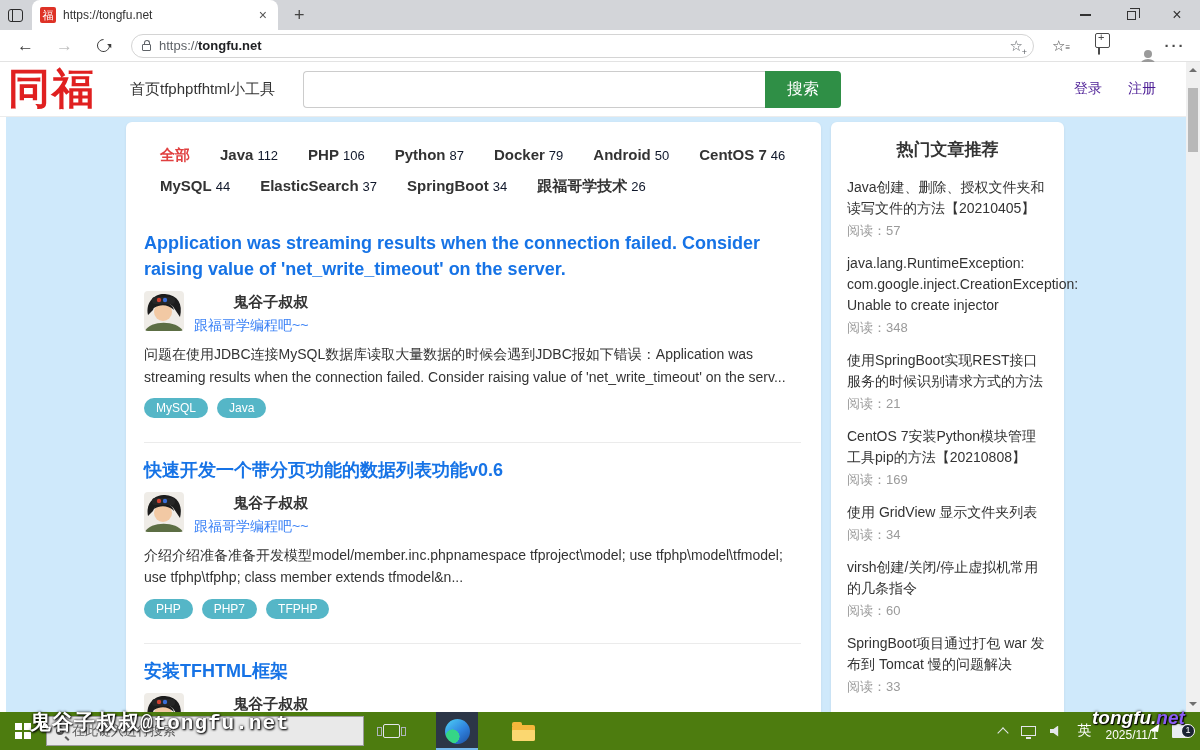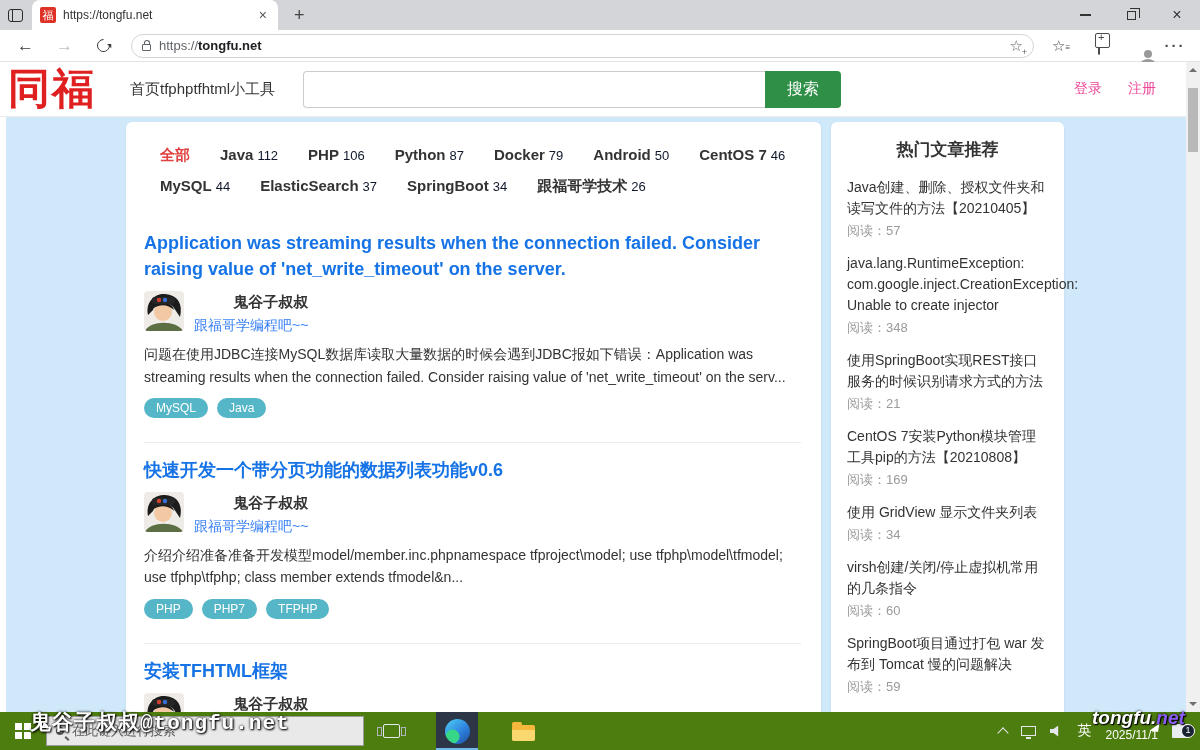--- a/index.html
+++ b/index.html
@@ -54,21 +54,21 @@
   
   #siteheader { position:absolute; top:62px; left:0; width:1200px; height:55px; background:#fff;
     border-bottom:1px solid #ececec; display:flex; align-items:center; }
   .logo { font-size:42px; font-weight:bold; color:#e02020; line-height:1; margin:0 18px 0 8px;
     font-family:"Liberation Serif","DejaVu Serif",serif; letter-spacing:2px; }
   .mainnav { display:flex; font-size:15px; color:#333; margin-left:16px; }
   .mainnav span { cursor:pointer; }
   .searchwrap { display:flex; margin-left:28px; }
   .searchinput { width:462px; height:37px; border:1px solid #ccc; border-right:none; border-radius:4px 0 0 4px; background:#fff; outline:none; padding:0 12px; font-size:14px; }
   .searchbtn { width:76px; height:37px; background:#2f8f46; color:#fff; font-size:16px; border:none; border-radius:0 4px 4px 0; }
-  .auth { margin-left:auto; margin-right:44px; display:flex; gap:26px; font-size:14px; color:#ec4899; }
+  .auth { margin-left:auto; margin-right:44px; display:flex; gap:26px; font-size:14px; color:#4c1d95; }
 
   
   #content { position:absolute; top:117px; left:6px; width:1200px; height:720px; background:#cfe9fb; overflow:hidden; }
   .card { position:absolute; top:5px; background:#fff; border-radius:6px; box-shadow:0 1px 3px rgba(0,0,0,.07); }
   #maincard { left:120px; width:695px; height:900px; padding:16px 20px 20px 18px; }
   #sidecard { left:825px; width:233px; height:900px; padding:16px 16px; }
 
   .filters { margin:2px 0 14px 16px; }
   .filter-row { display:flex; flex-wrap:nowrap; column-gap:30px; line-height:30px; }
   .filter { font-size:15px; color:#333; font-weight:bold; white-space:nowrap; }
@@ -315,21 +315,21 @@
     <div class="hot-item">
       <div class="hot-title">使用 GridView 显示文件夹列表</div>
       <div class="hot-reads">阅读：34</div>
     </div>
     <div class="hot-item">
       <div class="hot-title">virsh创建/关闭/停止虚拟机常用的几条指令</div>
       <div class="hot-reads">阅读：60</div>
     </div>
     <div class="hot-item">
       <div class="hot-title">SpringBoot项目通过打包 war 发布到 Tomcat 慢的问题解决</div>
-      <div class="hot-reads">阅读：59</div>
+      <div class="hot-reads">阅读：33</div>
     </div>
     <div class="hot-item">
       <div class="hot-title">PHP操作Kafka消息系统的方法【20210421】</div>
 
     </div>
 
   </div>
 </div>
 
 <div id="scrollbar">

